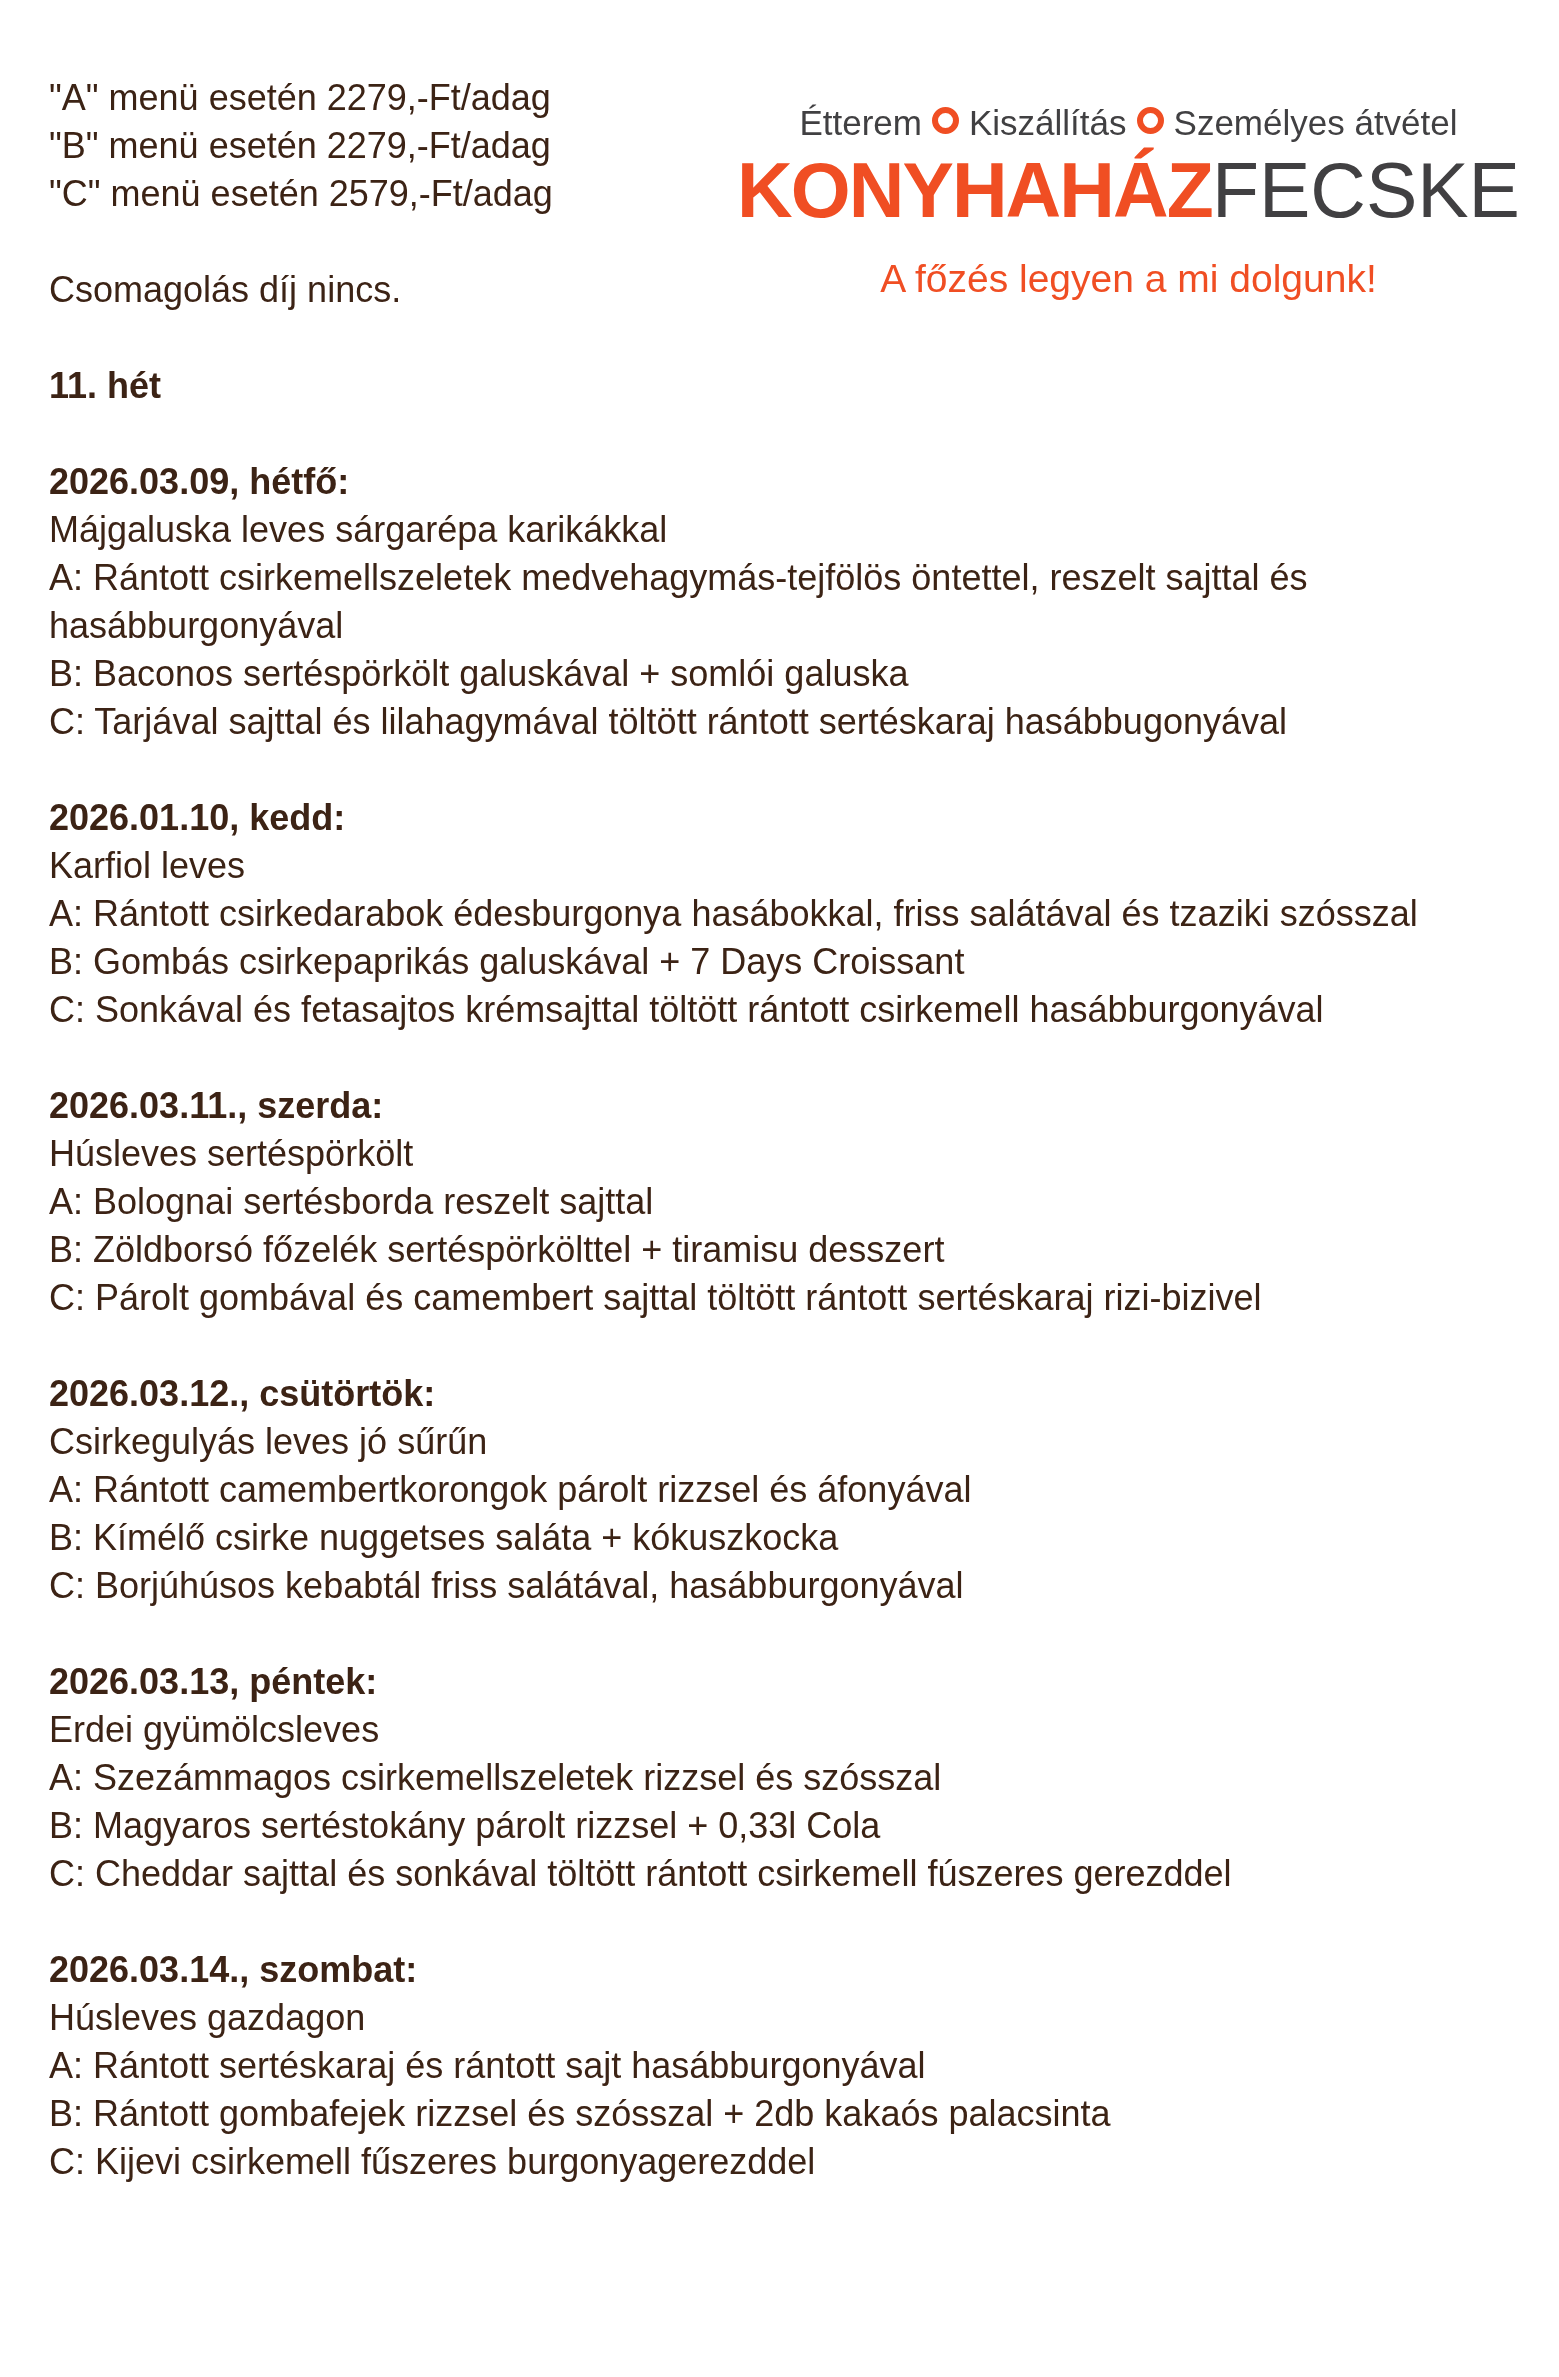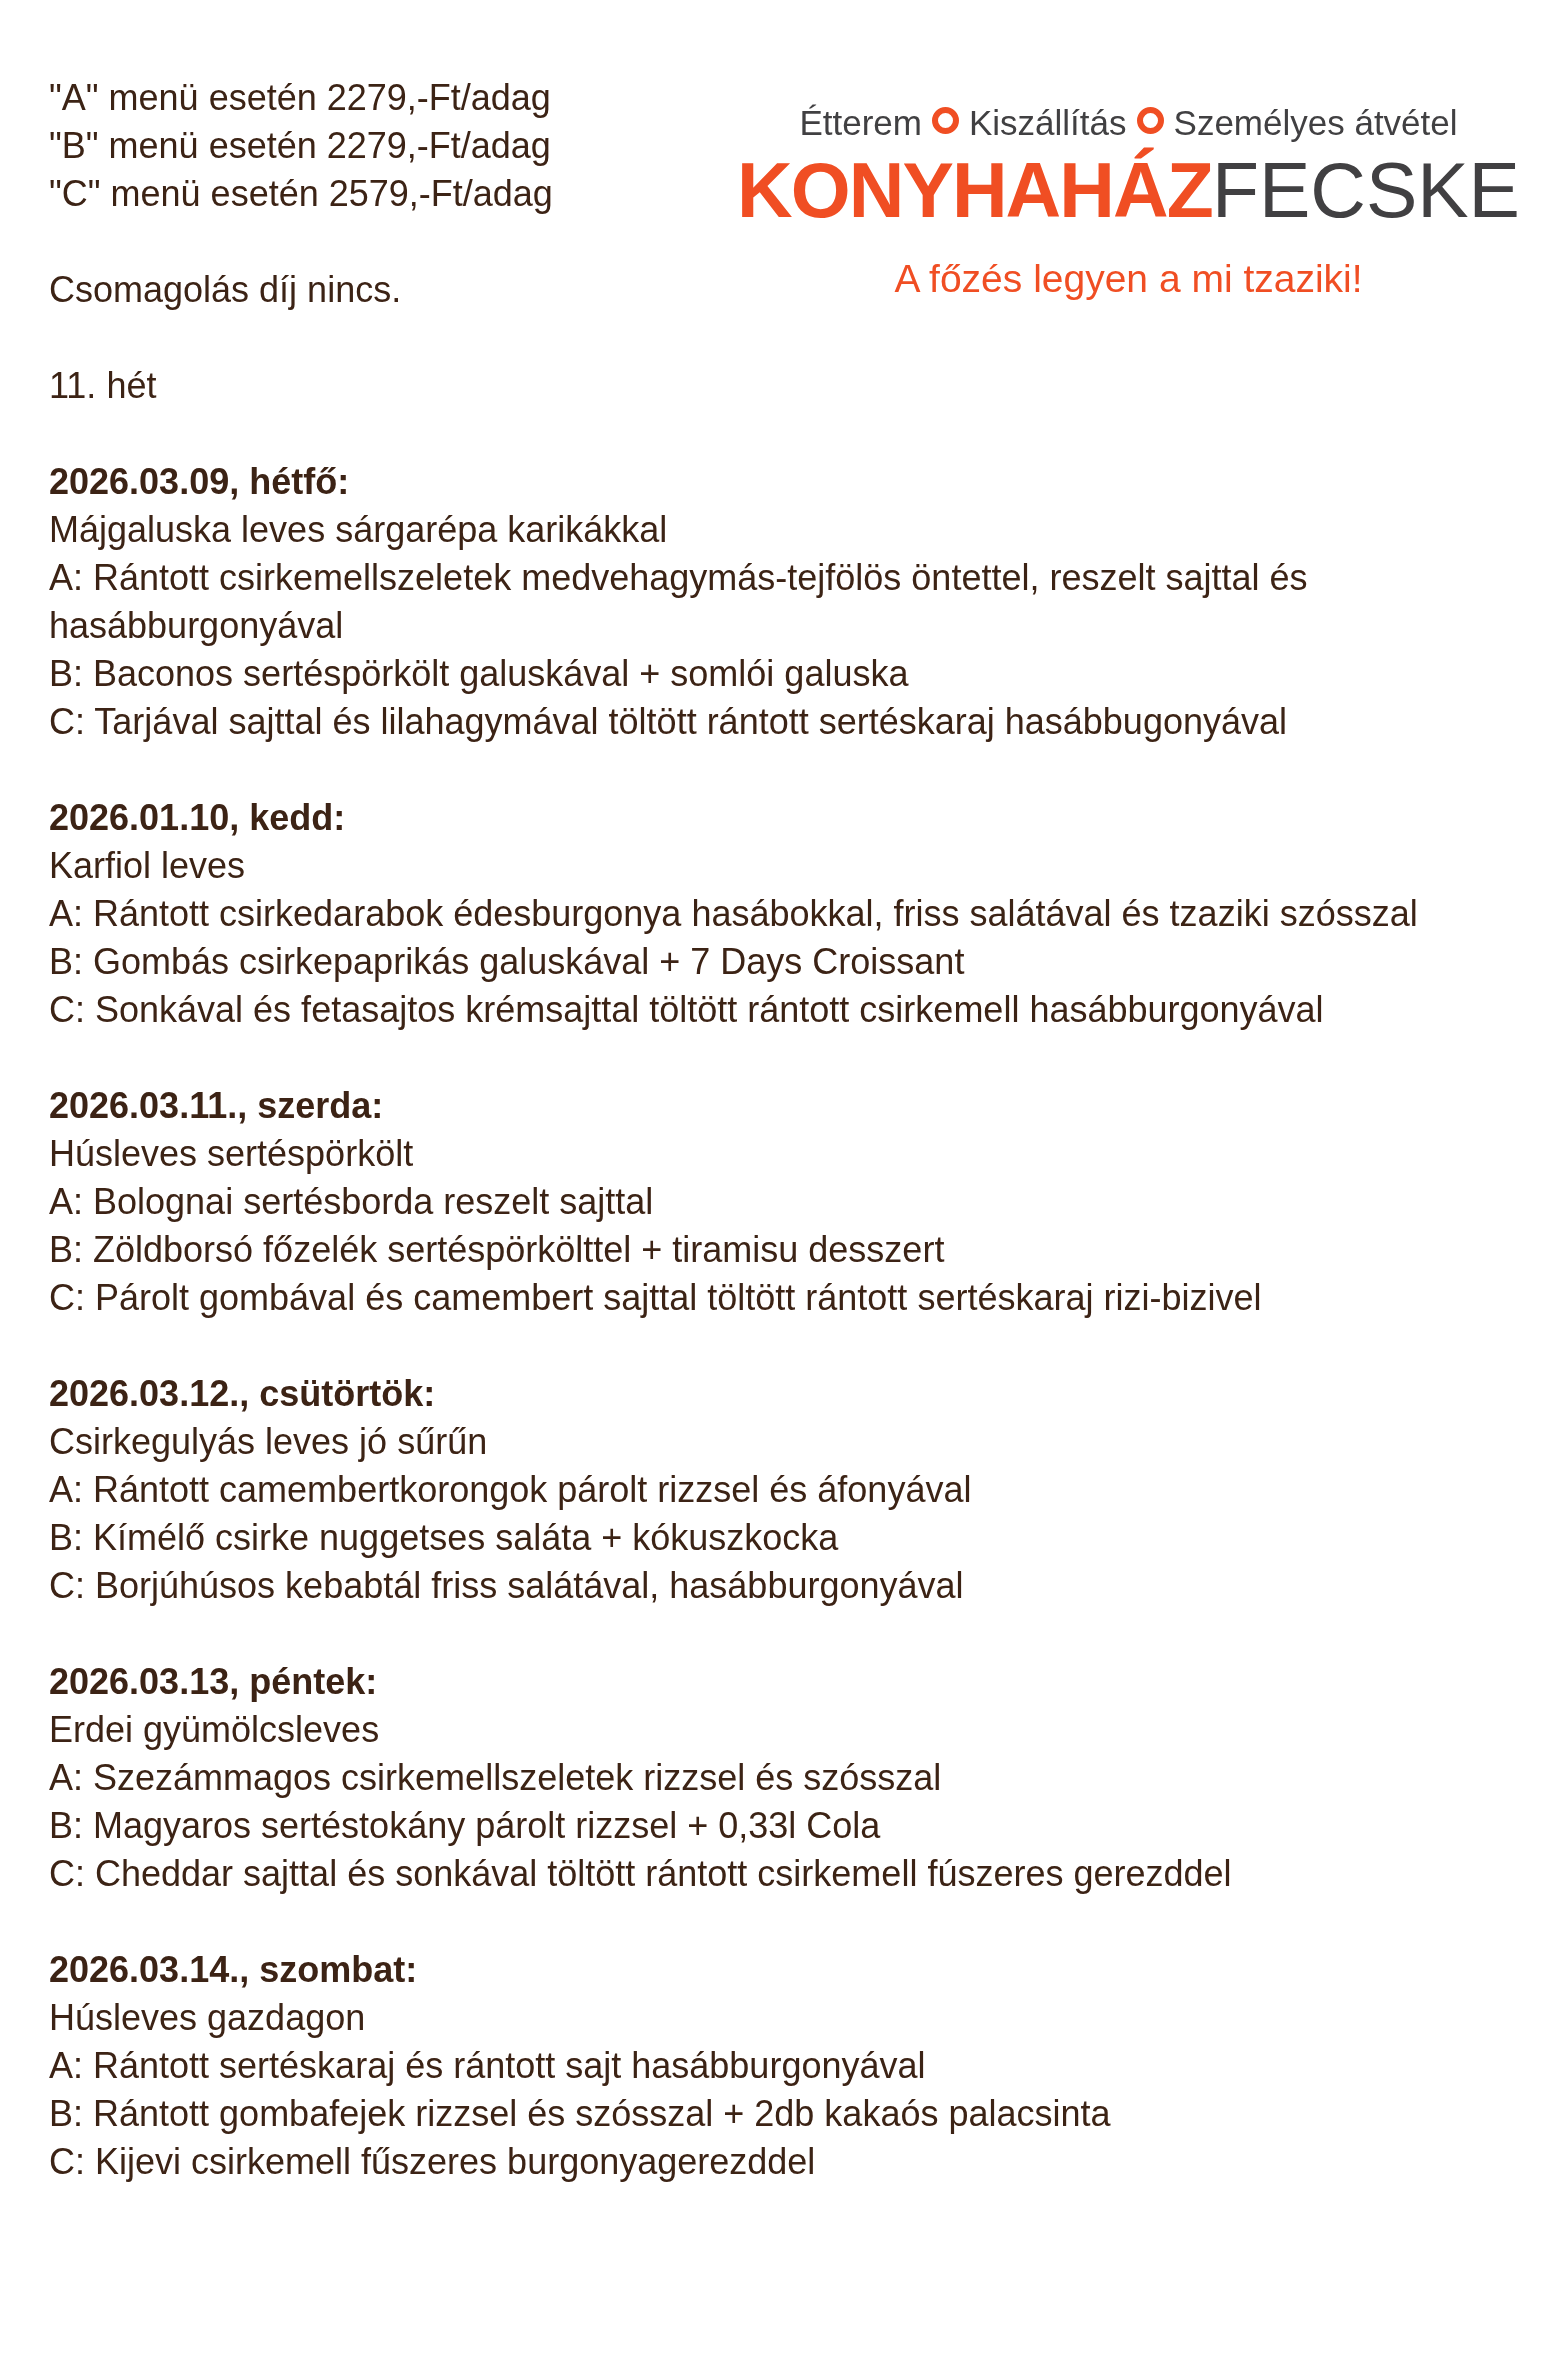--- a/index.html
+++ b/index.html
@@ -21,21 +21,21 @@
     top: 74px;
     width: 1465px;
   }
   .line {
     margin: 0;
     font-size: 36px;
     line-height: 48px;
     white-space: normal;
   }
   .block { margin: 0 0 48px 0; }
-  .bold { font-weight: normal; }
+  .bold { font-weight: bold; }
   .day-block { margin: 0 0 48px 0; }
   .day-title {
     margin: 0;
     font-size: 36px;
     line-height: 48px;
     font-weight: bold;
   }
   
   .logo {
     position: absolute;
@@ -87,21 +87,21 @@
 </head>
 <body>
 
 <div class="logo">
   <div class="services">
     <span>Étterem</span><span class="ring"></span><span>Kiszállítás</span><span class="ring"></span><span>Személyes átvétel</span>
   </div>
   <div class="brand">
     <span class="brand-primary">KONYHAHÁZ</span><span class="brand-secondary">FECSKE</span>
   </div>
-  <div class="tagline">A főzés legyen a mi tzaziki!</div>
+  <div class="tagline">A főzés legyen a mi dolgunk!</div>
 </div>
 
 <div class="content">
   <div class="block">
     <p class="line">"A" menü esetén 2279,-Ft/adag</p>
     <p class="line">"B" menü esetén 2279,-Ft/adag</p>
     <p class="line">"C" menü esetén 2579,-Ft/adag</p>
   </div>
 
   <p class="line block">Csomagolás díj nincs.</p>

